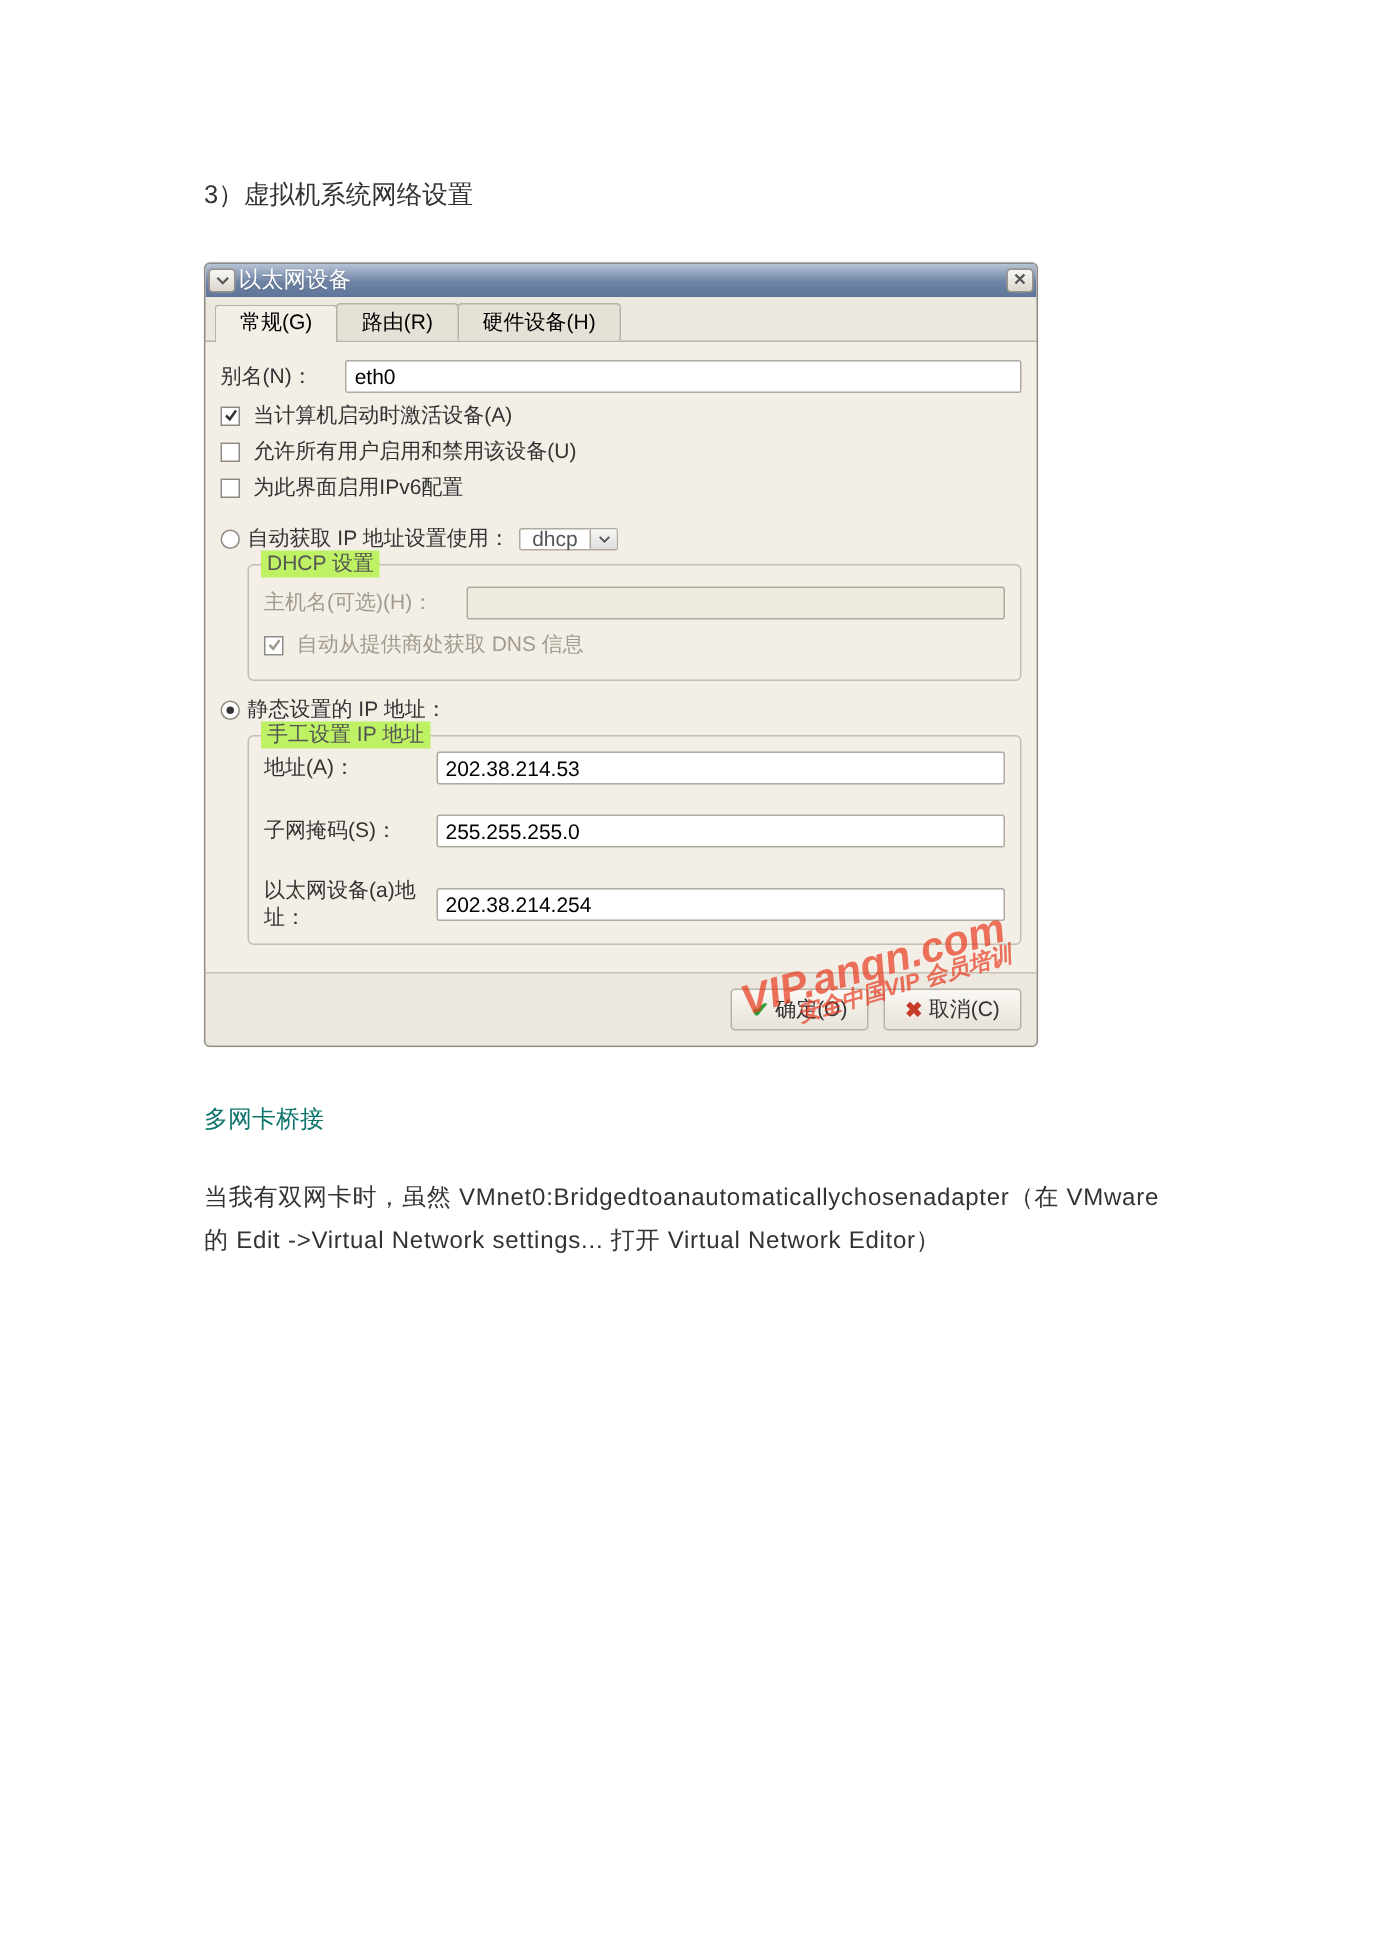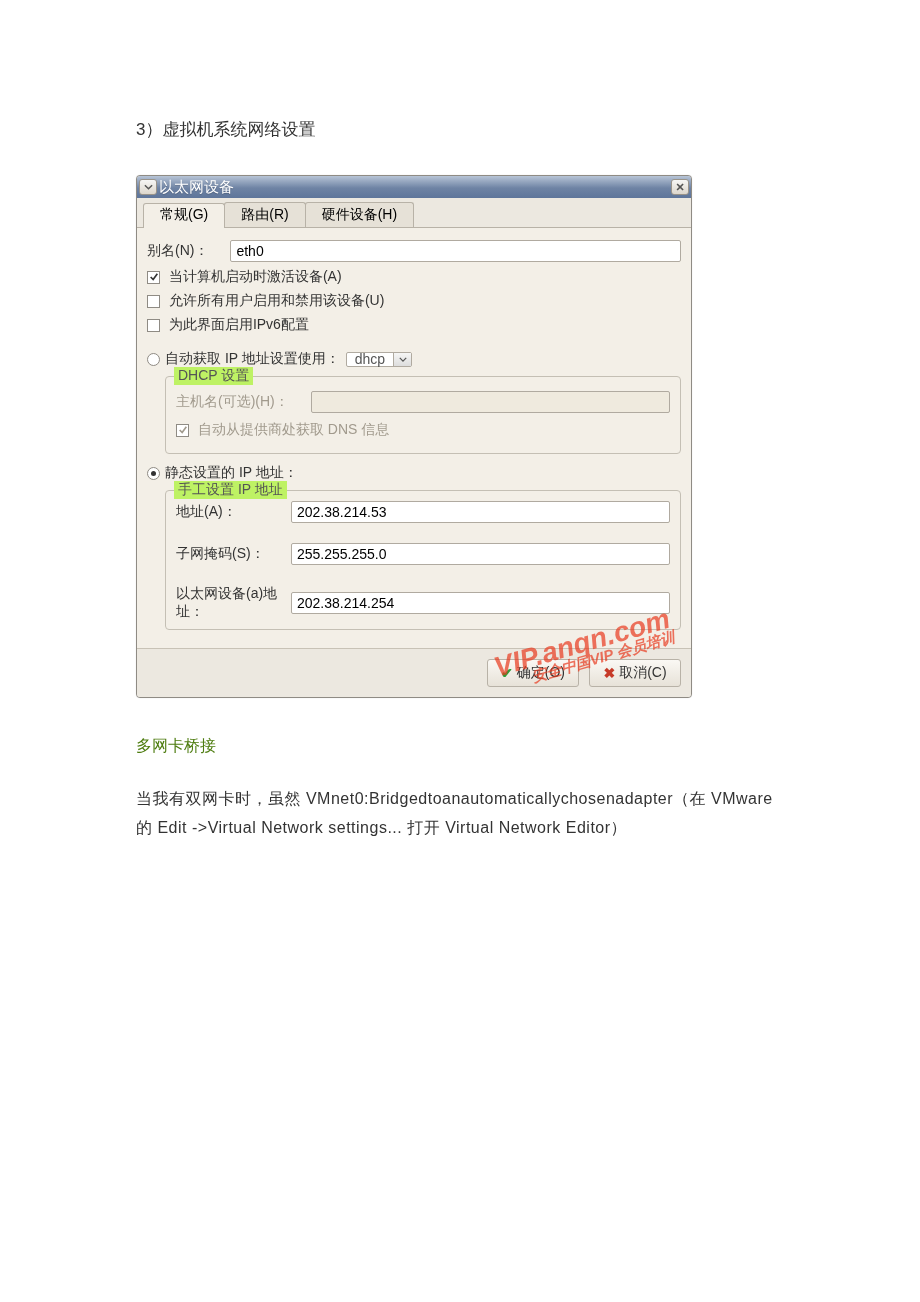--- a/index.html
+++ b/index.html
@@ -202,21 +202,21 @@
     font-style: italic;
     color: #e83a1e;
     opacity: 0.7;
     pointer-events: none;
     text-align: right;
     line-height: 0.9;
   }
   .watermark .sub { font-size: 15px; }
 
   .magenta-heading {
-    color: #4d7c0f;
+    color: #0f766e;
     margin-top: 38px;
     margin-bottom: 28px;
     font-size: 16px;
   }
   .body-text {
     font-size: 16px;
     line-height: 1.8;
     letter-spacing: 0.5px;
   }
 </style>

